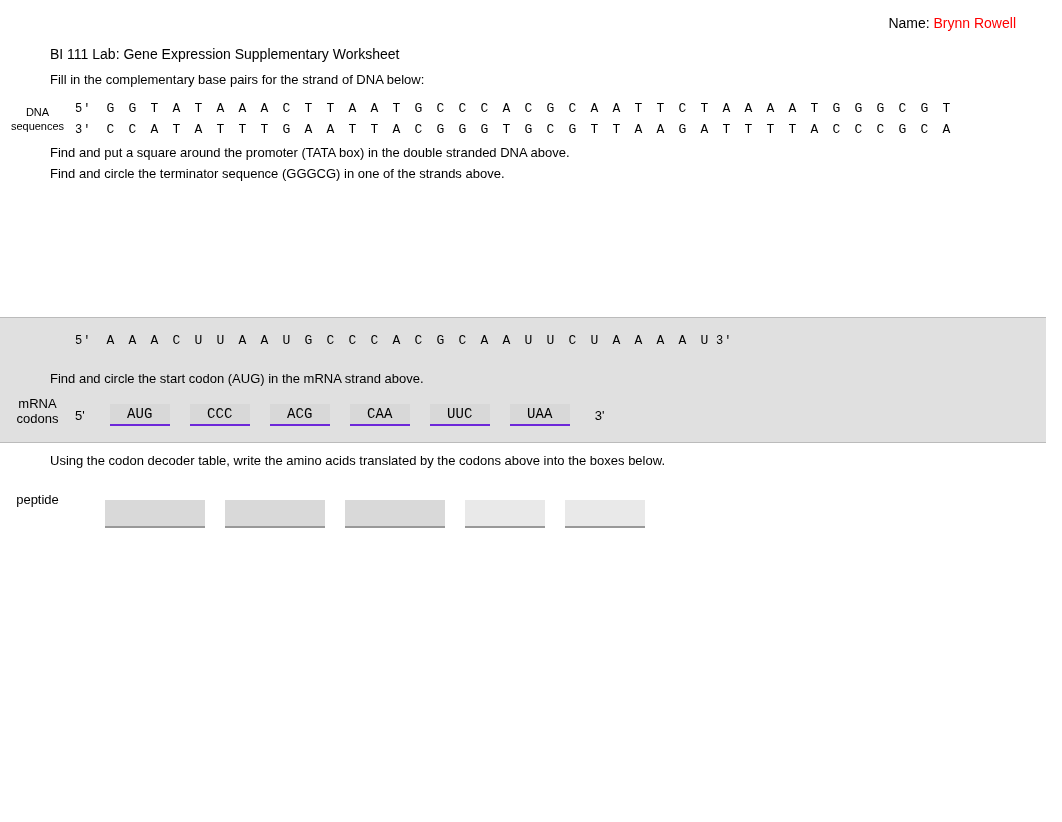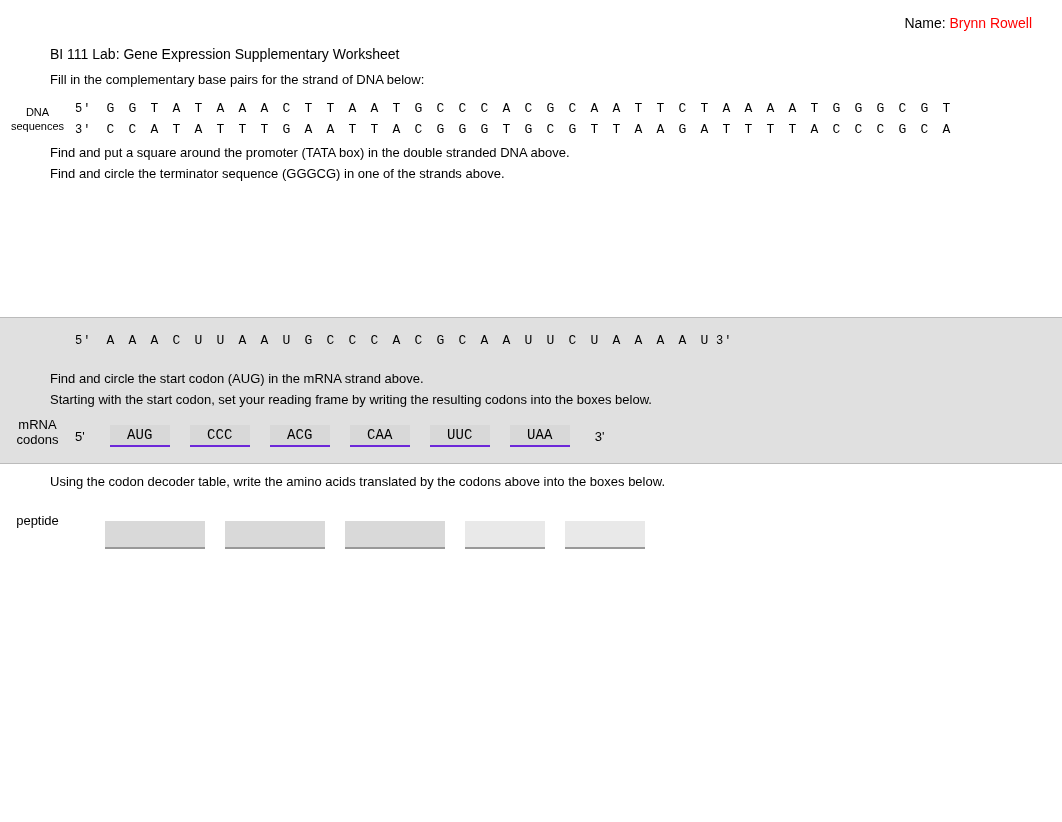--- a/index.html
+++ b/index.html
@@ -108,21 +108,21 @@
 
     .mrna-label-col {
       width: 75px;
       min-width: 75px;
       text-align: center;
       font-size: 13px;
       padding-top: 4px;
     }
 
     .main-wrapper {
-      padding: 0 0 0 0;
+      padding: 0 16px 0 0;
     }
 
     .dna-row {
       display: flex;
       align-items: center;
     }
     .dna-label-col {
       width: 75px;
       min-width: 75px;
       display: flex;
@@ -287,21 +287,20 @@
             <span class="base">A</span>
             <span class="base">A</span>
             <span class="base">U</span>
             <span class="strand-label">3'</span>
           </div>
       </div>
     </div>
 
     <div class="instruction-text" style="margin-top:20px;">Find and circle the start codon (AUG) in the mRNA strand above.</div>
 
-    <div class="instruction-text">Starting with the start codon, set your reading frame by writing the resulting codons into the boxes below.</div>
 
     <div class="mrna-row">
       <div class="mrna-label-col">mRNA codons</div>
       <div class="mrna-content-block">
         <div class="codon-boxes">
           <span class="codon-label-5">5'</span>
           <div id="codonBoxes" style="display:flex; gap:20px; align-items:center;">
               <div class="codon-box">AUG</div>
               <div class="codon-box">CCC</div>
               <div class="codon-box">ACG</div>

